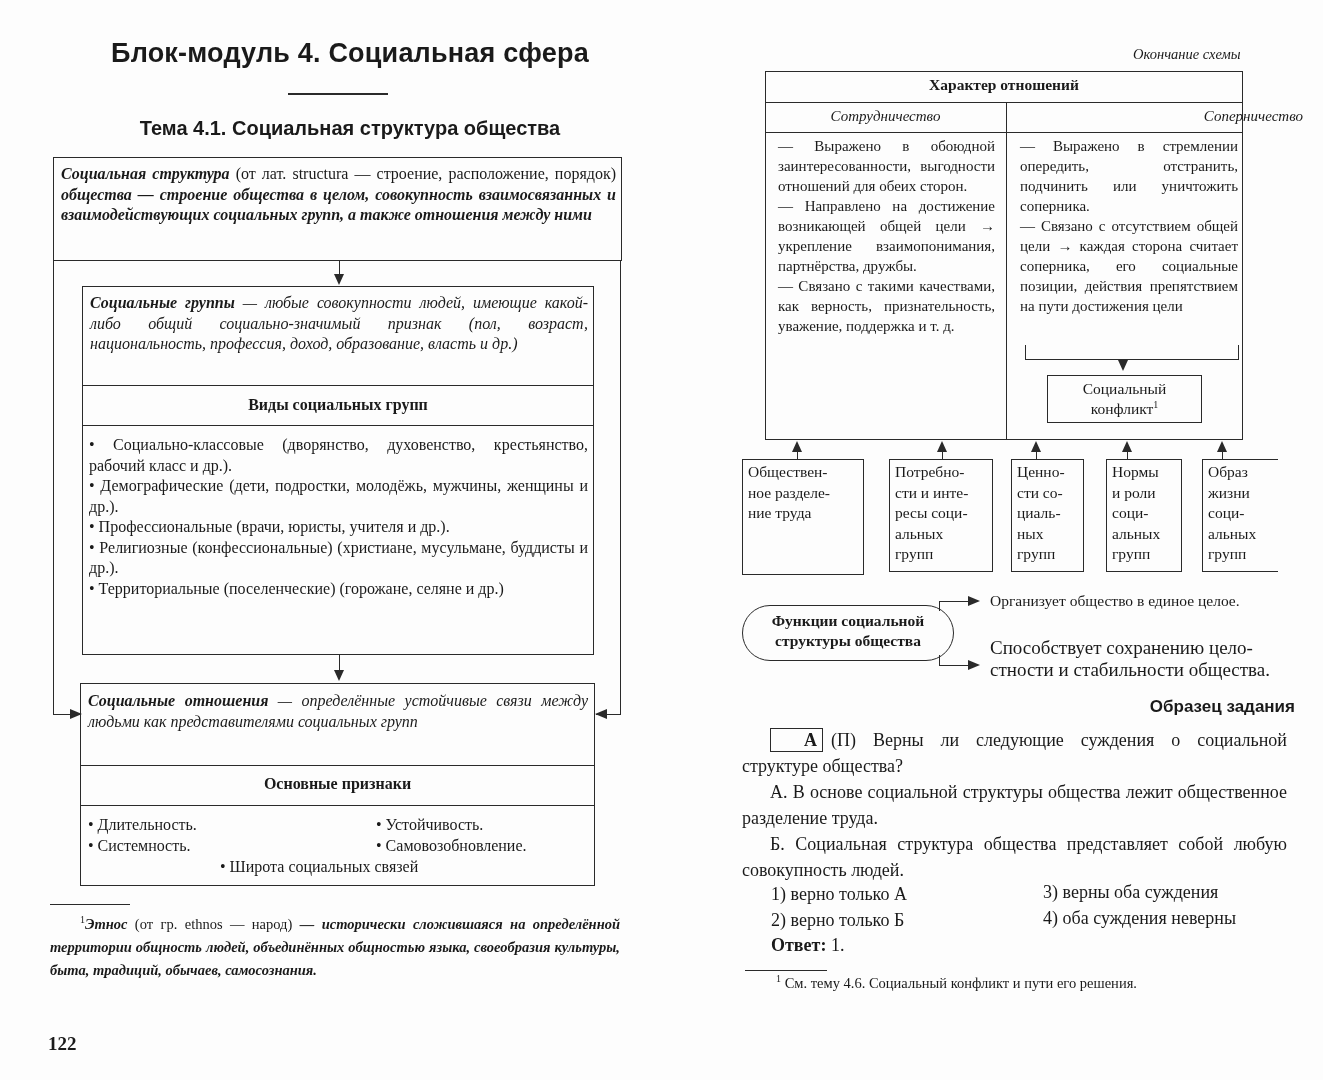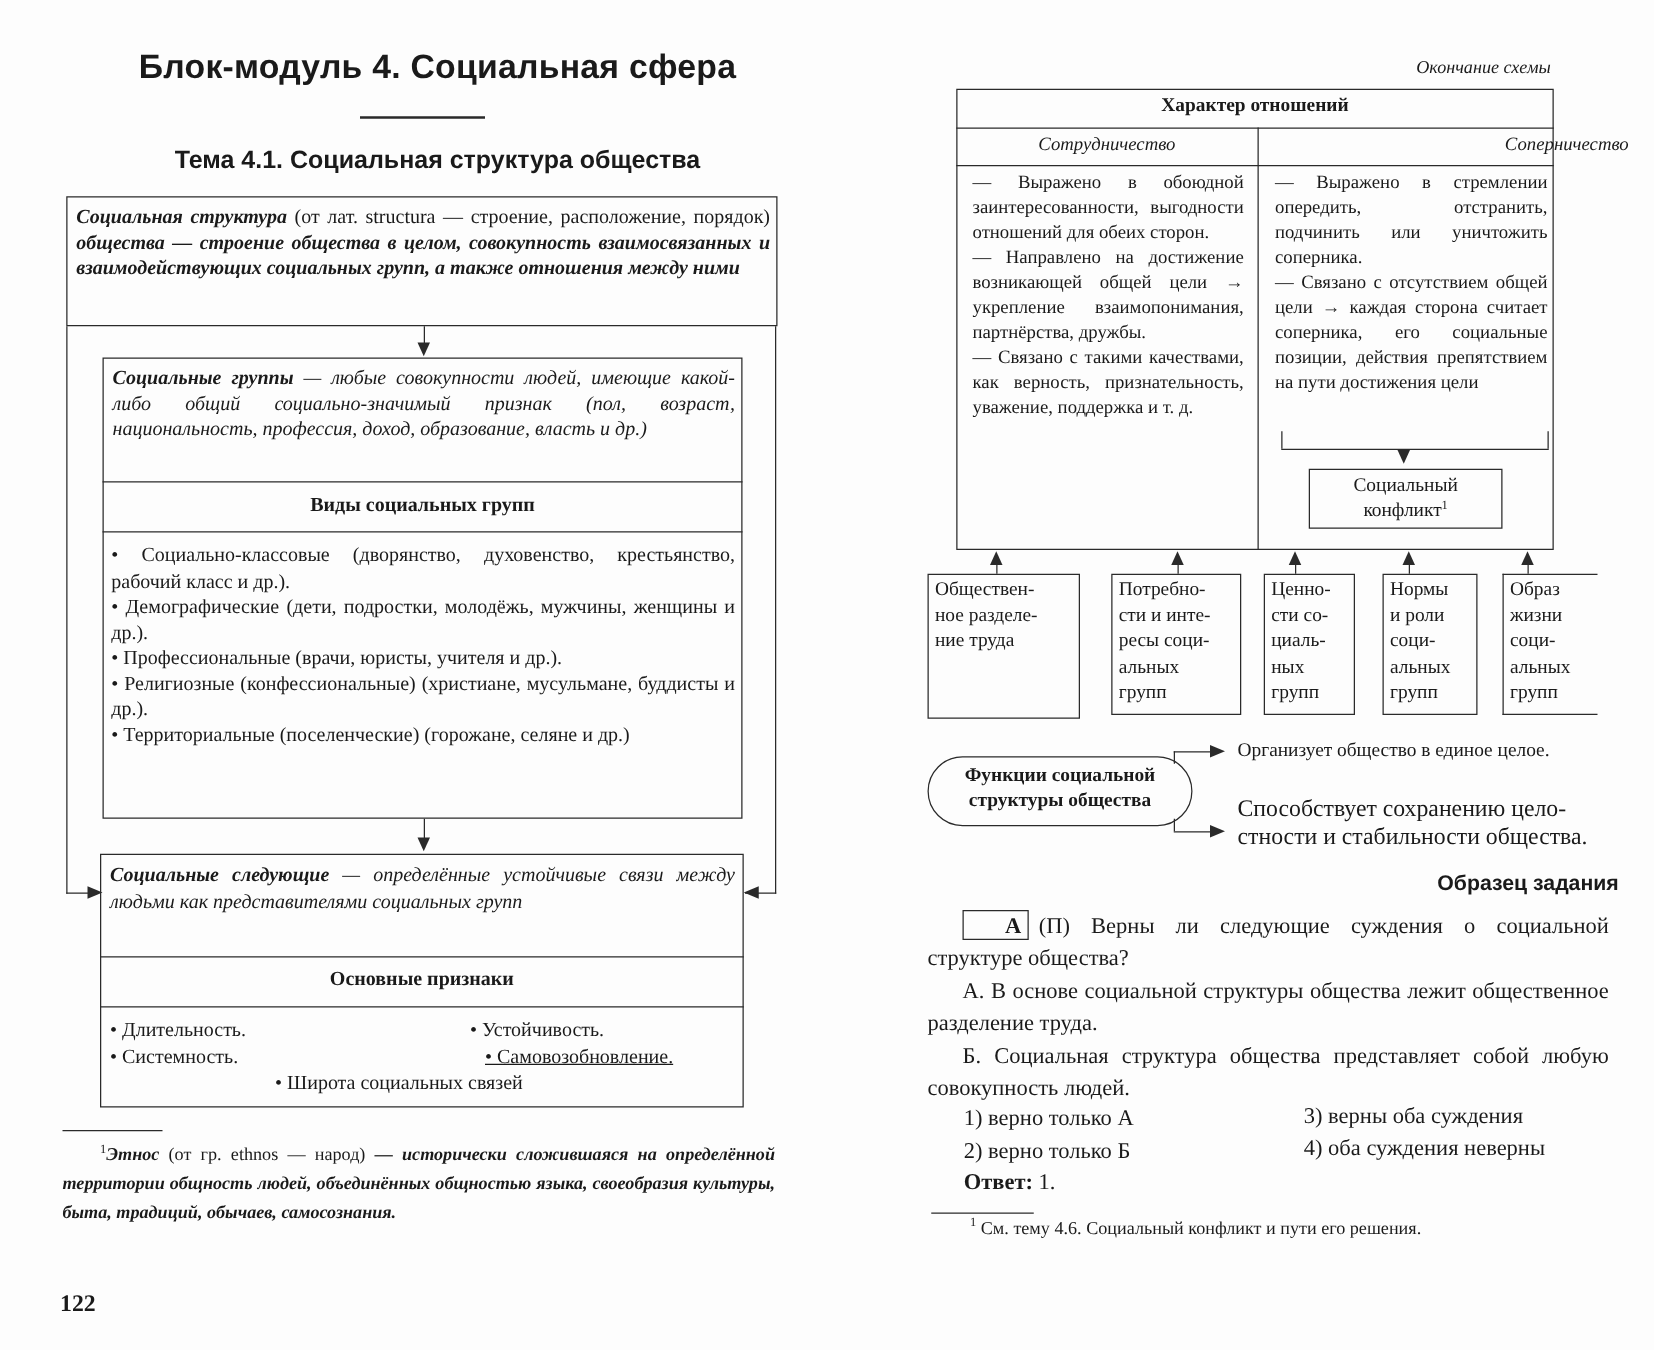--- a/index.html
+++ b/index.html
@@ -72,29 +72,29 @@
     <div>• Профессиональные (врачи, юристы, учителя и др.).</div>
     <div>• Религиозные (конфессиональные) (христиане, мусульмане, буддисты и др.).</div>
     <div>• Территориальные (поселенческие) (горожане, селяне и др.)</div>
   </div>
 
   <div class="vline" style="left:339px; top:655px; height:20px;"></div>
   <div class="arrow-down" style="left:334px; top:670px;"></div>
 
   <div class="box" style="left:80px; top:683px; width:515px; height:203px;"></div>
   <div class="abs def ital" style="left:88px; top:691px; width:500px;">
-    <span class="bold">Социальные следующие</span><span> — определённые устойчивые связи между людьми как представителями социальных групп</span>
+    <span class="bold">Социальные отношения</span><span> — определённые устойчивые связи между людьми как представителями социальных групп</span>
   </div>
   <div class="hline" style="left:80px; top:765px; width:515px;"></div>
   <div class="abs hdr" style="left:80px; top:775px; width:515px;">Основные признаки</div>
   <div class="hline" style="left:80px; top:805px; width:515px;"></div>
   <div class="abs list" style="left:88px; top:815px;">• Длительность.</div>
   <div class="abs list" style="left:376px; top:815px;">• Устойчивость.</div>
   <div class="abs list" style="left:88px; top:836px;">• Системность.</div>
-  <div class="abs list" style="left:388px; top:836px;text-decoration:underline;">• Самовозобновление.</div>
+  <div class="abs list" style="left:376px; top:836px;">• Самовозобновление.</div>
   <div class="abs list" style="left:220px; top:857px;">• Широта социальных связей</div>
 
   <div class="hline" style="left:50px; top:904px; width:80px;"></div>
   <div class="abs fn" style="left:50px; top:913px; width:570px; text-indent:30px;">
     <sup>1</sup><span class="ital bold">Этнос</span><span> (от гр. ethnos — народ) </span><span class="ital bold">— исторически сложившаяся на определённой территории общность людей, объединённых общностью языка, своеобразия культуры, быта, традиций, обычаев, самосознания.</span>
   </div>
 
   <div class="abs pnum" style="left:48px; top:1033px;">122</div>
 </div>
 

